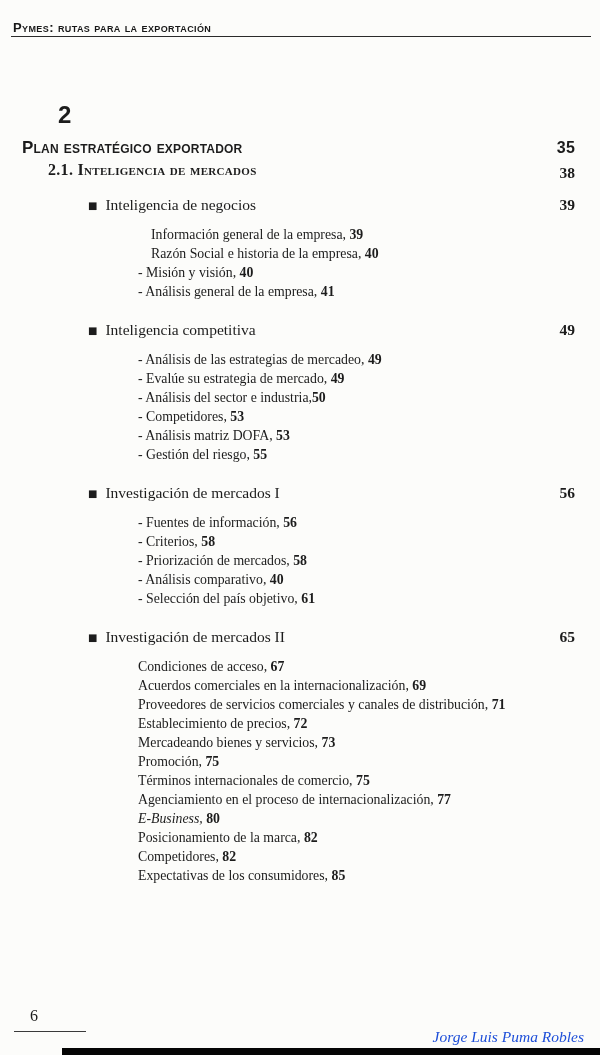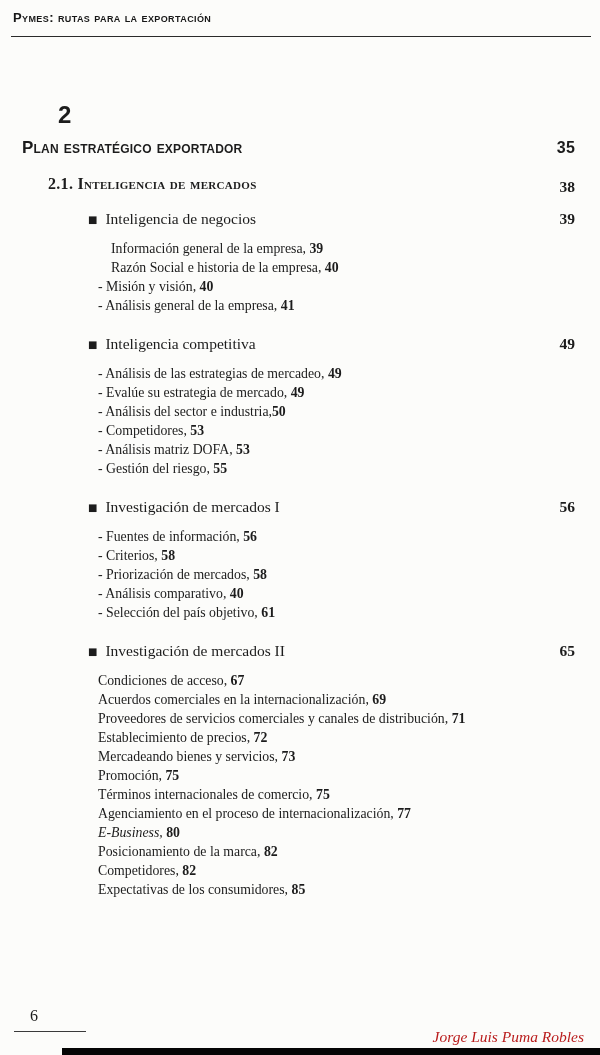--- a/index.html
+++ b/index.html
@@ -10,21 +10,21 @@
     font-family: "Liberation Serif", serif;
     color: #1c1c1c;
     overflow: hidden;
   }
   .page {
     position: relative;
     width: 600px; height: 1055px;
     background: #fcfcfa;
   }
   .running-head {
-    position: absolute; top: 10px; left: 13px;
+    position: absolute; top: 20px; left: 13px;
     font-family: "Liberation Sans", sans-serif;
     font-variant: small-caps;
     font-weight: 700;
     font-size: 13px;
     letter-spacing: 0.4px;
     color: #171717;
   }
   .head-rule {
     position: absolute; top: 36px; left: 11px; right: 9px;
     border-top: 1.5px solid #2a2a2a;
@@ -39,21 +39,20 @@
     line-height: 26px;
     margin: 0 0 10px 36px;
   }
   .chapter-row {
     display: flex; align-items: baseline;
     font-family: "Liberation Sans", sans-serif;
     font-weight: 700;
     font-size: 17px;
     font-variant: small-caps;
     letter-spacing: 0.2px;
-    margin-bottom: 14px;
     justify-content: center;
   }
   .grow { flex: 1 1 auto; }
   .chapter-page { font-variant: normal; font-size: 16px; }
   .section-row {
     display: flex; align-items: center;
     margin: 0 0 12px 26px;
     font-weight: 700;
     font-size: 16px;
   }
@@ -62,40 +61,40 @@
   .subsection { margin: 0 0 18px 0; }
   .sub-head {
     display: flex; align-items: baseline;
     margin: 0 0 8px 66px;
     font-size: 15.5px;
     line-height: 21px;
   }
   .bullet { font-size: 10px; margin-right: 8px; position: relative; top: -1px; font-family: "DejaVu Sans", sans-serif; }
   .sub-page { font-weight: 700; font-size: 15.5px; }
   .items {
-    margin-left: 76px;
+    margin-left: 116px;
     font-size: 13.8px;
     line-height: 19px;
   }
   .item.indented { padding-left: 13px; }
   .item-page { font-weight: 700; }
   .italic { font-style: italic; }
   .footer-pagenum {
     position: absolute; left: 30px; bottom: 30px;
     font-size: 16px;
   }
   .footer-rule {
     position: absolute; left: 14px; bottom: 23px; width: 72px;
     border-top: 1.5px solid #3a3a3a;
   }
   .footer-author {
     position: absolute; right: 16px; bottom: 9px;
     font-style: italic;
     font-size: 15.5px;
-    color: #b91c1c;
+    color: #1d4ed8;
   }
   .bottom-bar {
     position: absolute; left: 62px; right: 0; bottom: 0;
     height: 7px; background: #050505;
   }
 </style>
 </head>
 <body>
 
 <div class="page">

